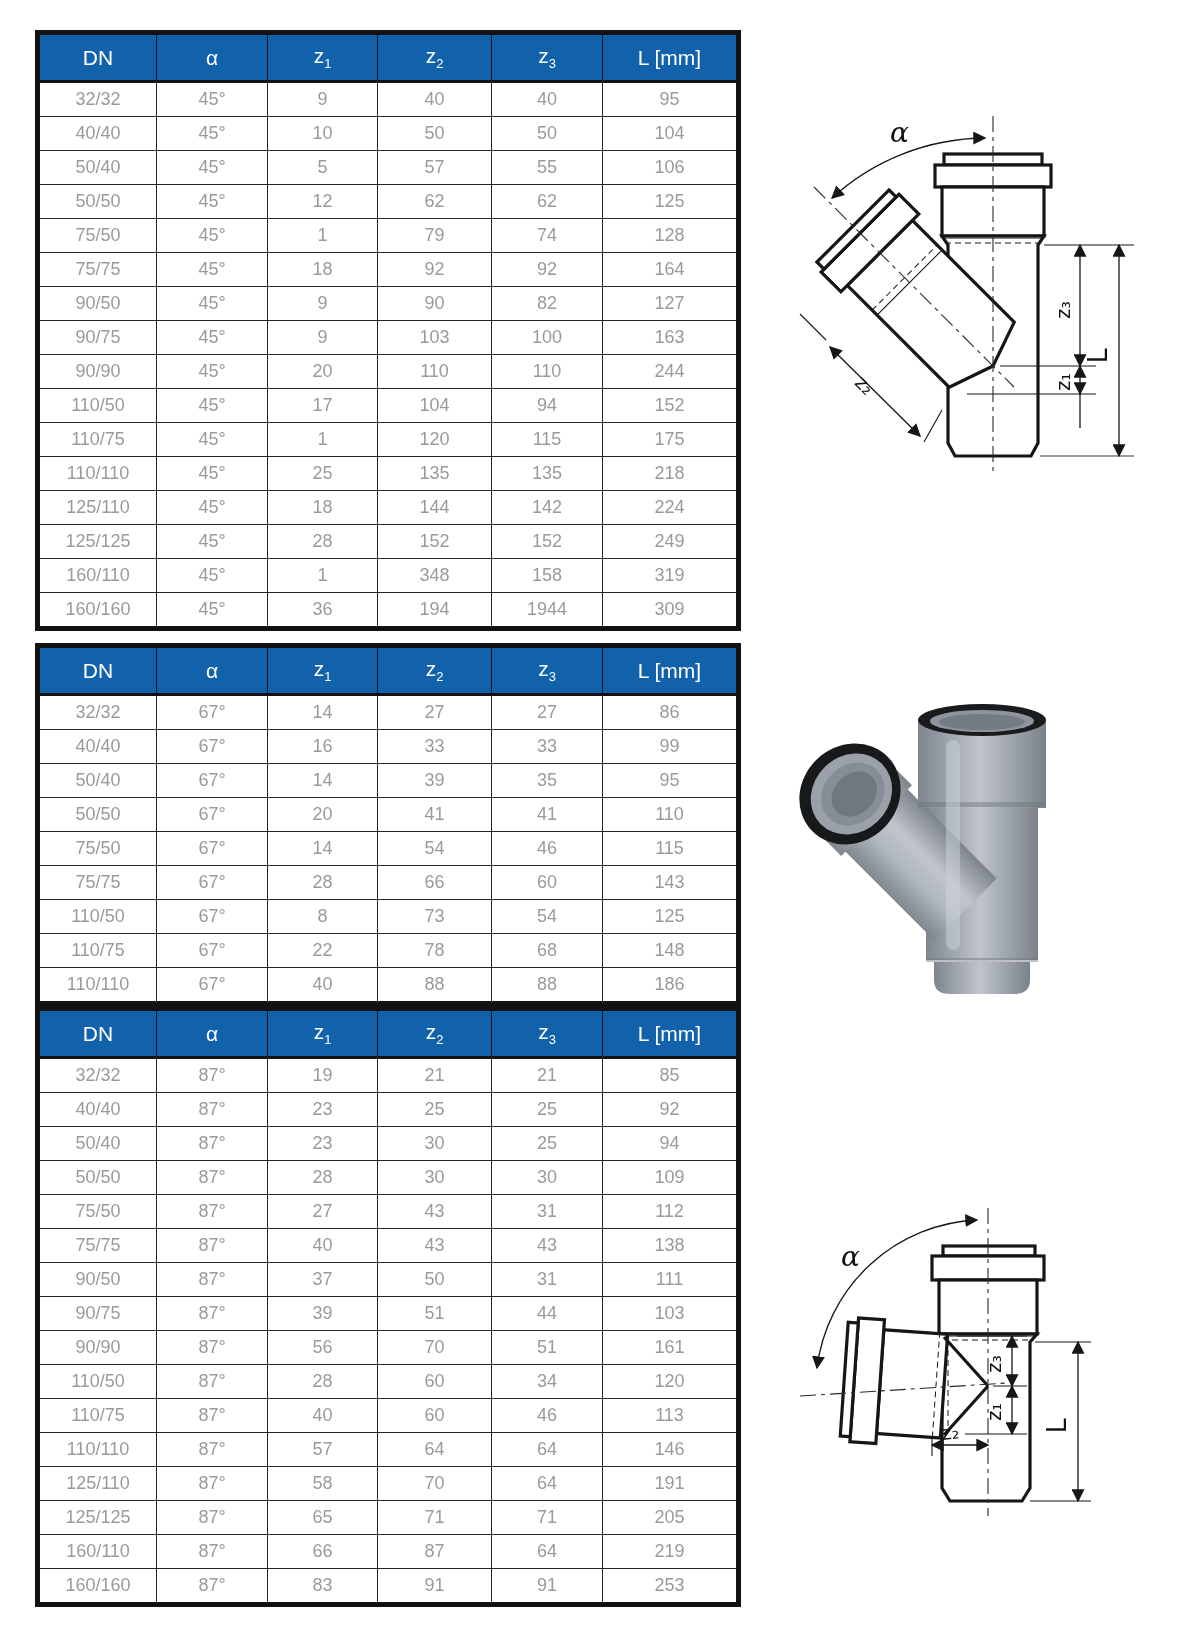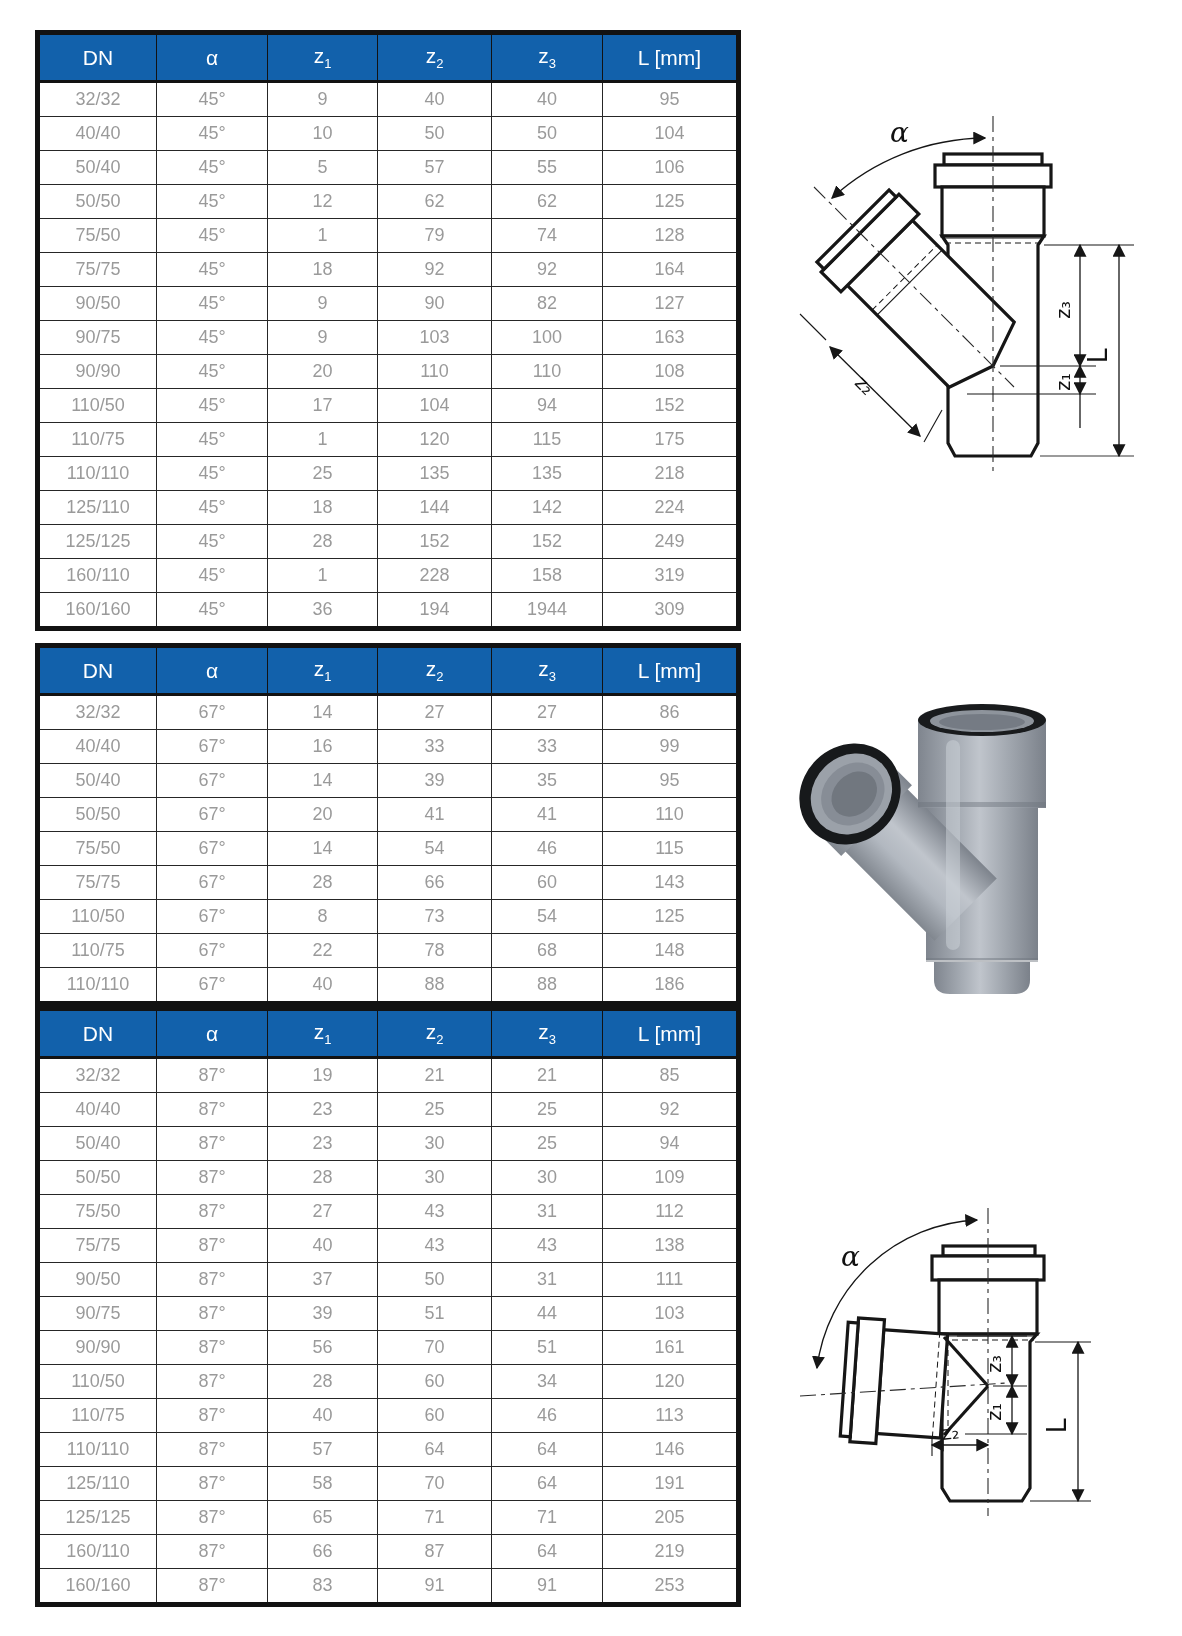--- a/index.html
+++ b/index.html
@@ -128,21 +128,21 @@
           <td>103</td>
           <td>100</td>
           <td>163</td>
         </tr>
         <tr>
           <td>90/90</td>
           <td>45°</td>
           <td>20</td>
           <td>110</td>
           <td>110</td>
-          <td>108</td>
+          <td>244</td>
         </tr>
         <tr>
           <td>110/50</td>
           <td>45°</td>
           <td>17</td>
           <td>104</td>
           <td>94</td>
           <td>152</td>
         </tr>
         <tr>
@@ -174,21 +174,21 @@
           <td>45°</td>
           <td>28</td>
           <td>152</td>
           <td>152</td>
           <td>249</td>
         </tr>
         <tr>
           <td>160/110</td>
           <td>45°</td>
           <td>1</td>
-          <td>228</td>
+          <td>348</td>
           <td>158</td>
           <td>319</td>
         </tr>
         <tr>
           <td>160/160</td>
           <td>45°</td>
           <td>36</td>
           <td>194</td>
           <td>1944</td>
           <td>309</td>

